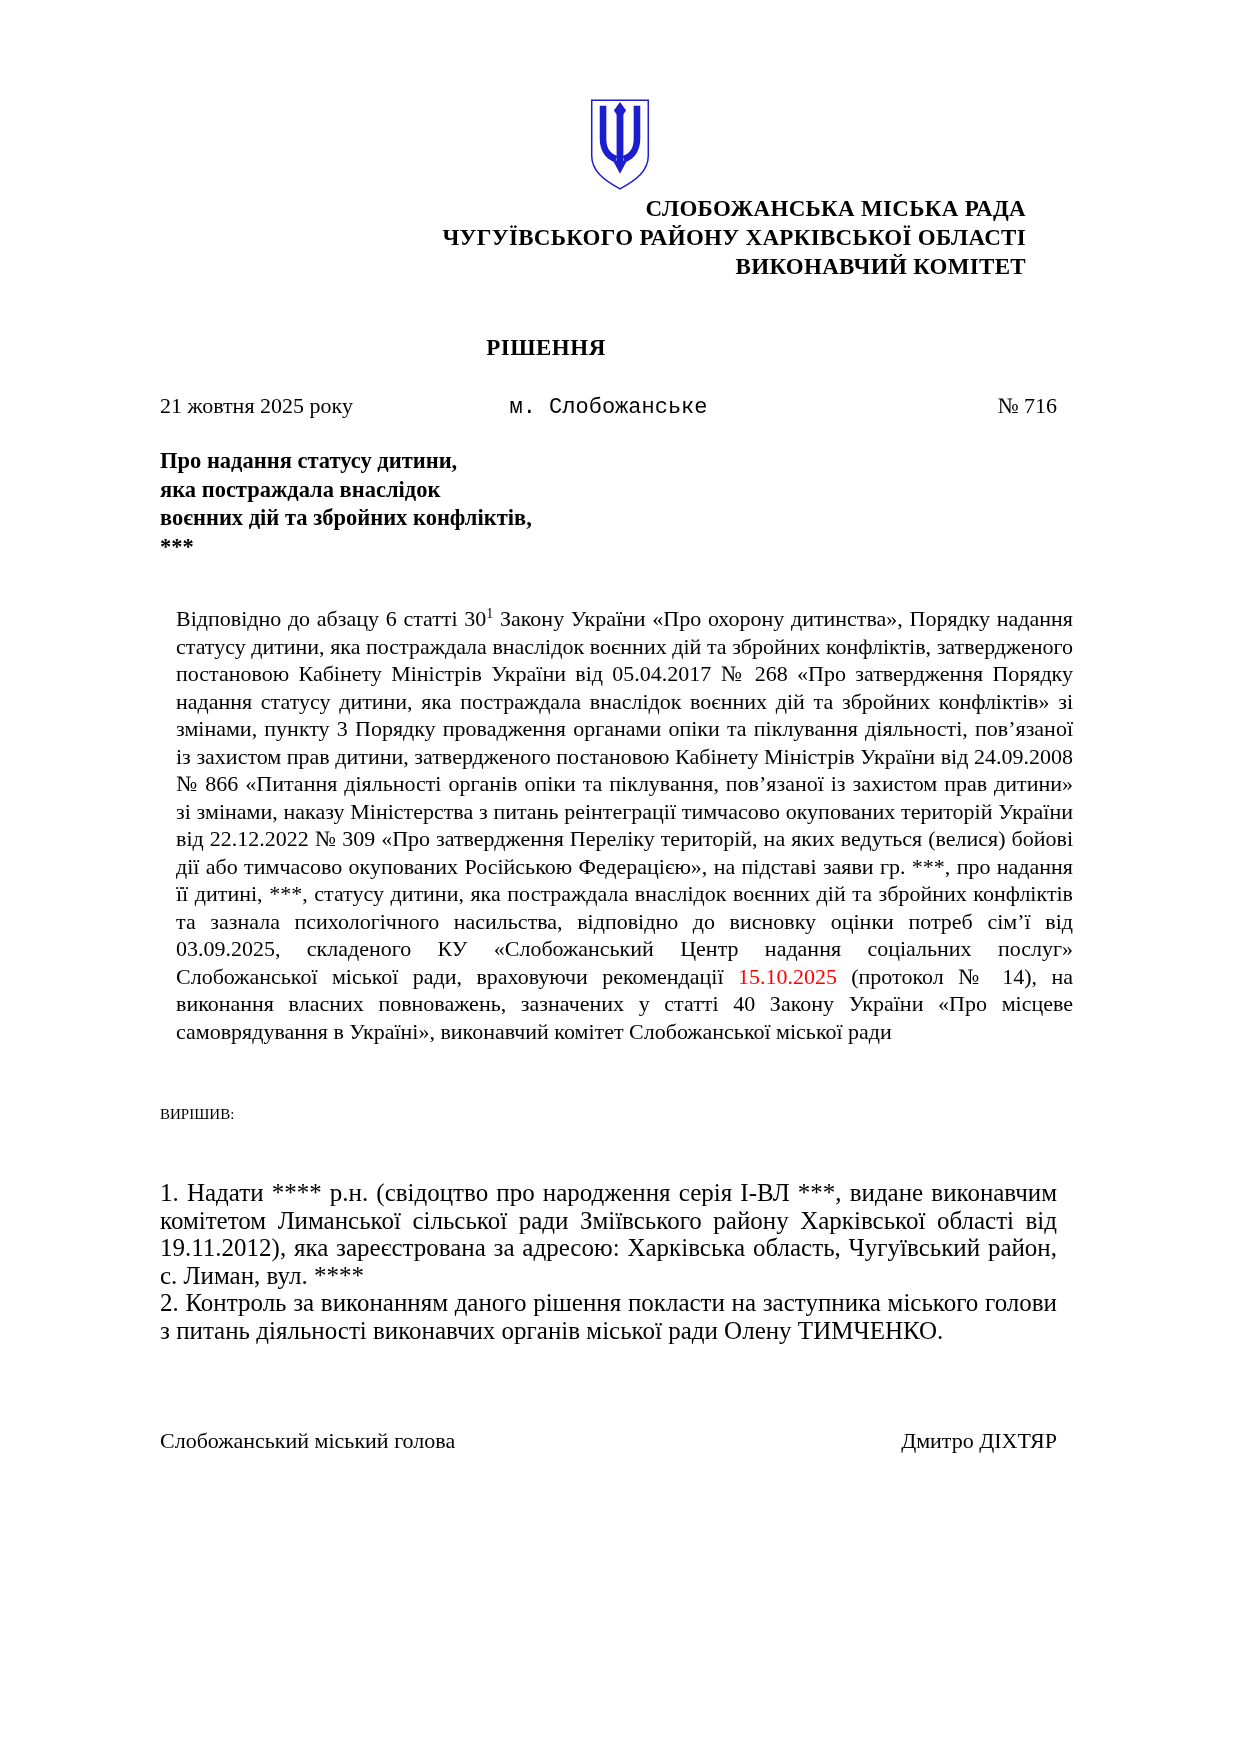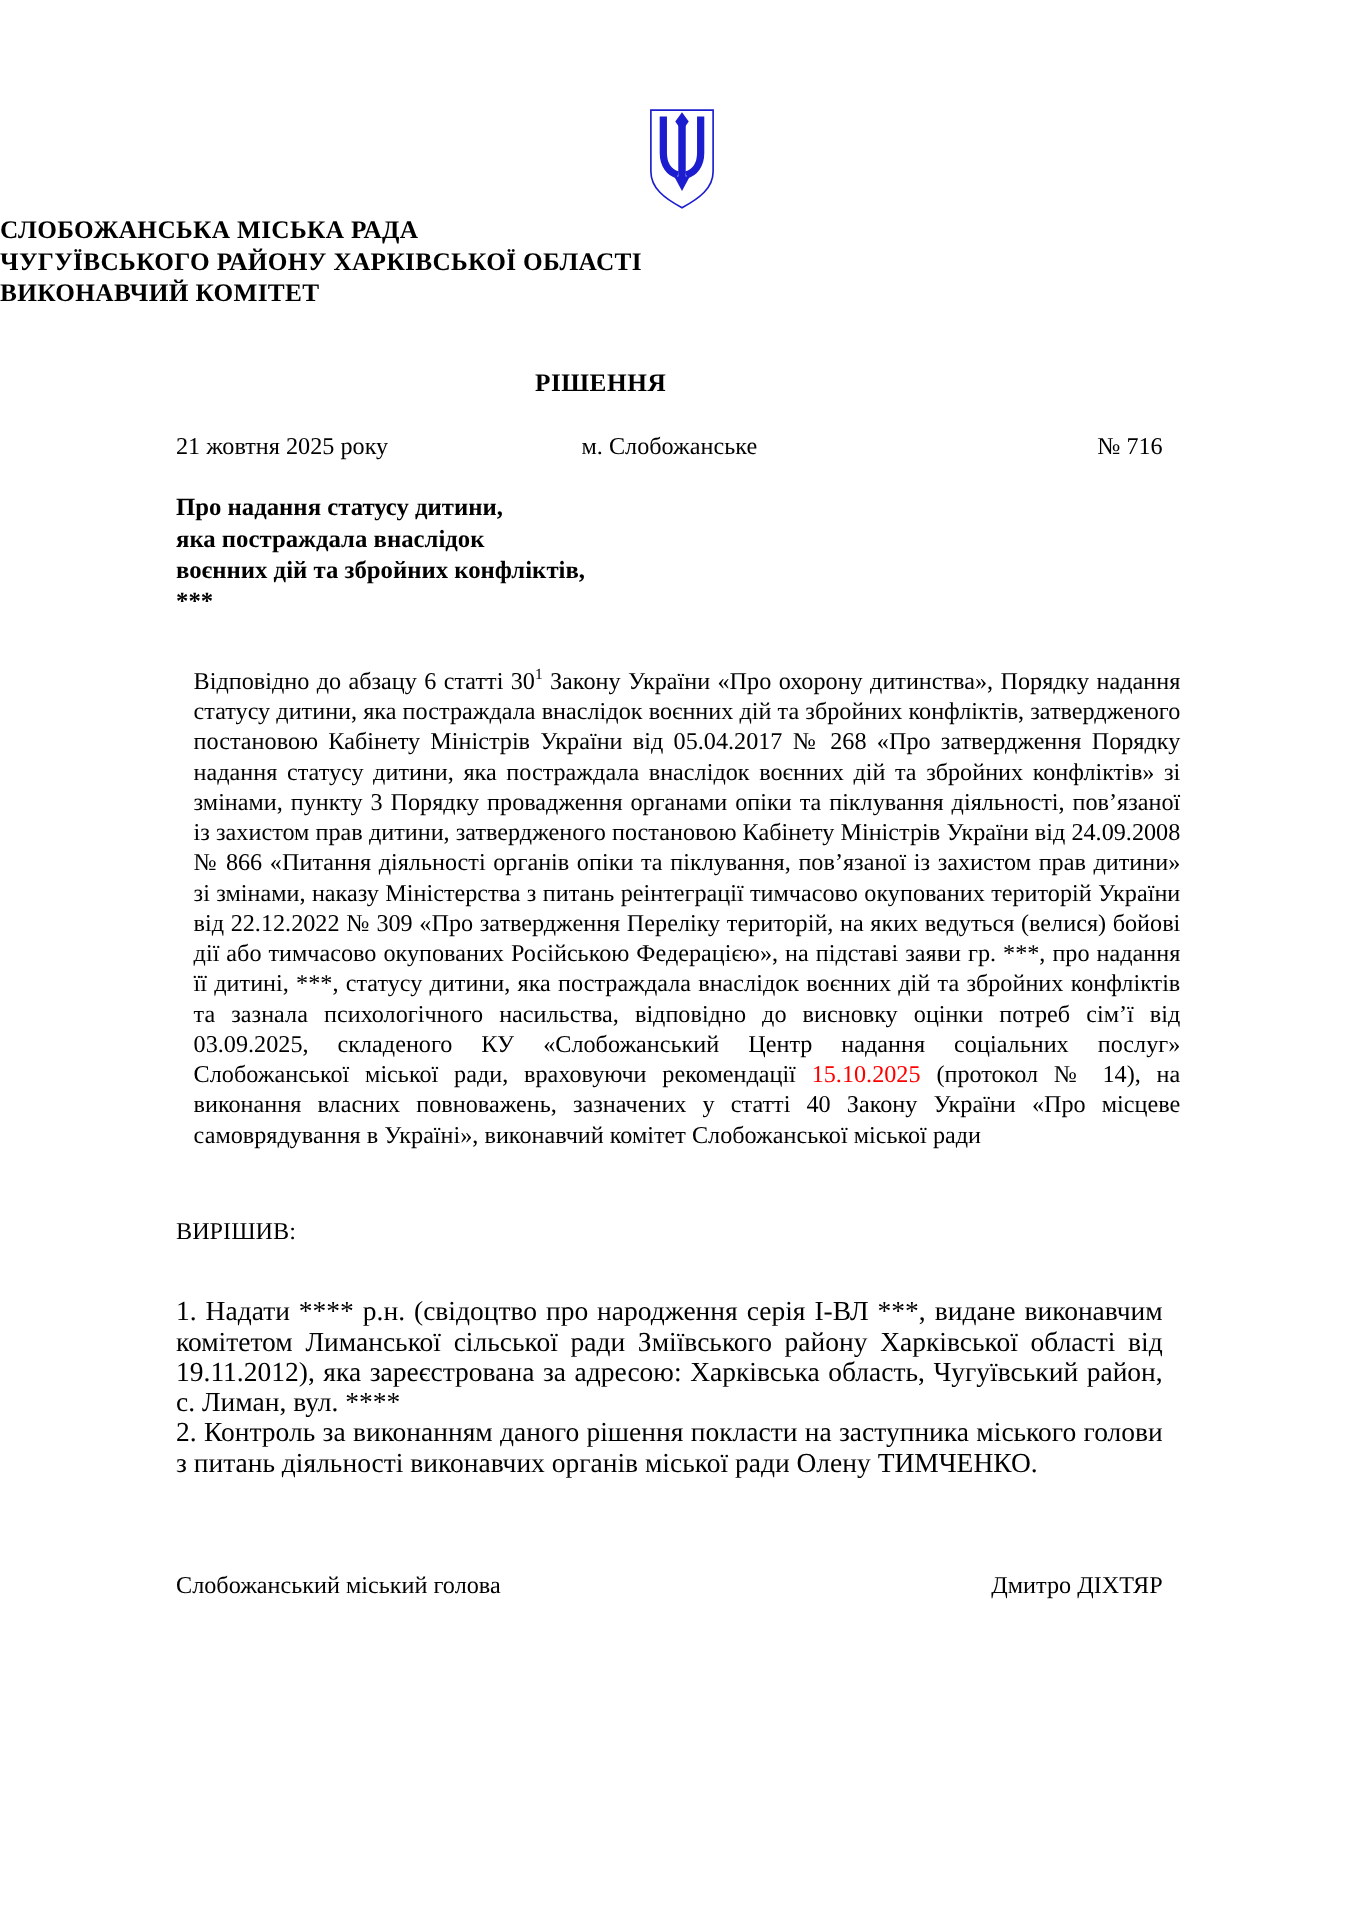--- a/index.html
+++ b/index.html
@@ -15,23 +15,23 @@
   .emblem {
     position: absolute;
     top: 96px;
     left: 587px;
     width: 66px;
     height: 97px;
   }
   .org-block {
     position: absolute;
     top: 194px;
-    left: 0;
+    left: 10px;
     width: 1016px;
-    text-align: left;
+    text-align: right;
     font-weight: bold;
     font-size: 23px;
     line-height: 29px;
     letter-spacing: 0.3px;
   }
   .doc-type {
     position: absolute;
     top: 335px;
     left: 0;
     width: 1092px;
@@ -43,21 +43,21 @@
   .meta-row {
     position: absolute;
     top: 393px;
     left: 160px;
     width: 897px;
     display: flex;
     align-items: baseline;
     font-size: 22px;
   }
   .meta-row .m-left  { flex: 1 1 0; text-align: left; }
-  .meta-row .m-mid   { flex: 0 0 auto; text-align: center; }
+  .meta-row .m-mid   { flex: 0 0 auto; text-align: center; font-family: Liberation Mono, monospace; }
   .meta-row .m-right { flex: 1 1 0; text-align: right; }
   .subject {
     position: absolute;
     top: 447px;
     left: 160px;
     width: 640px;
     font-weight: bold;
     font-size: 22.5px;
     line-height: 28.5px;
   }
@@ -70,21 +70,21 @@
     line-height: 27.5px;
     text-align: justify;
     margin: 16px;
   }
   .body-par sup { font-size: 14px; line-height: 0; }
   .red { color: #ff0000; }
   .resolved {
     position: absolute;
     top: 1106px;
     left: 160px;
-    font-size: 22px;
+    font-size: 15px;
     margin: 0;
   }
   .items {
     position: absolute;
     top: 1179px;
     left: 160px;
     width: 897px;
     font-size: 25px;
     line-height: 27.5px;
     text-align: justify;

